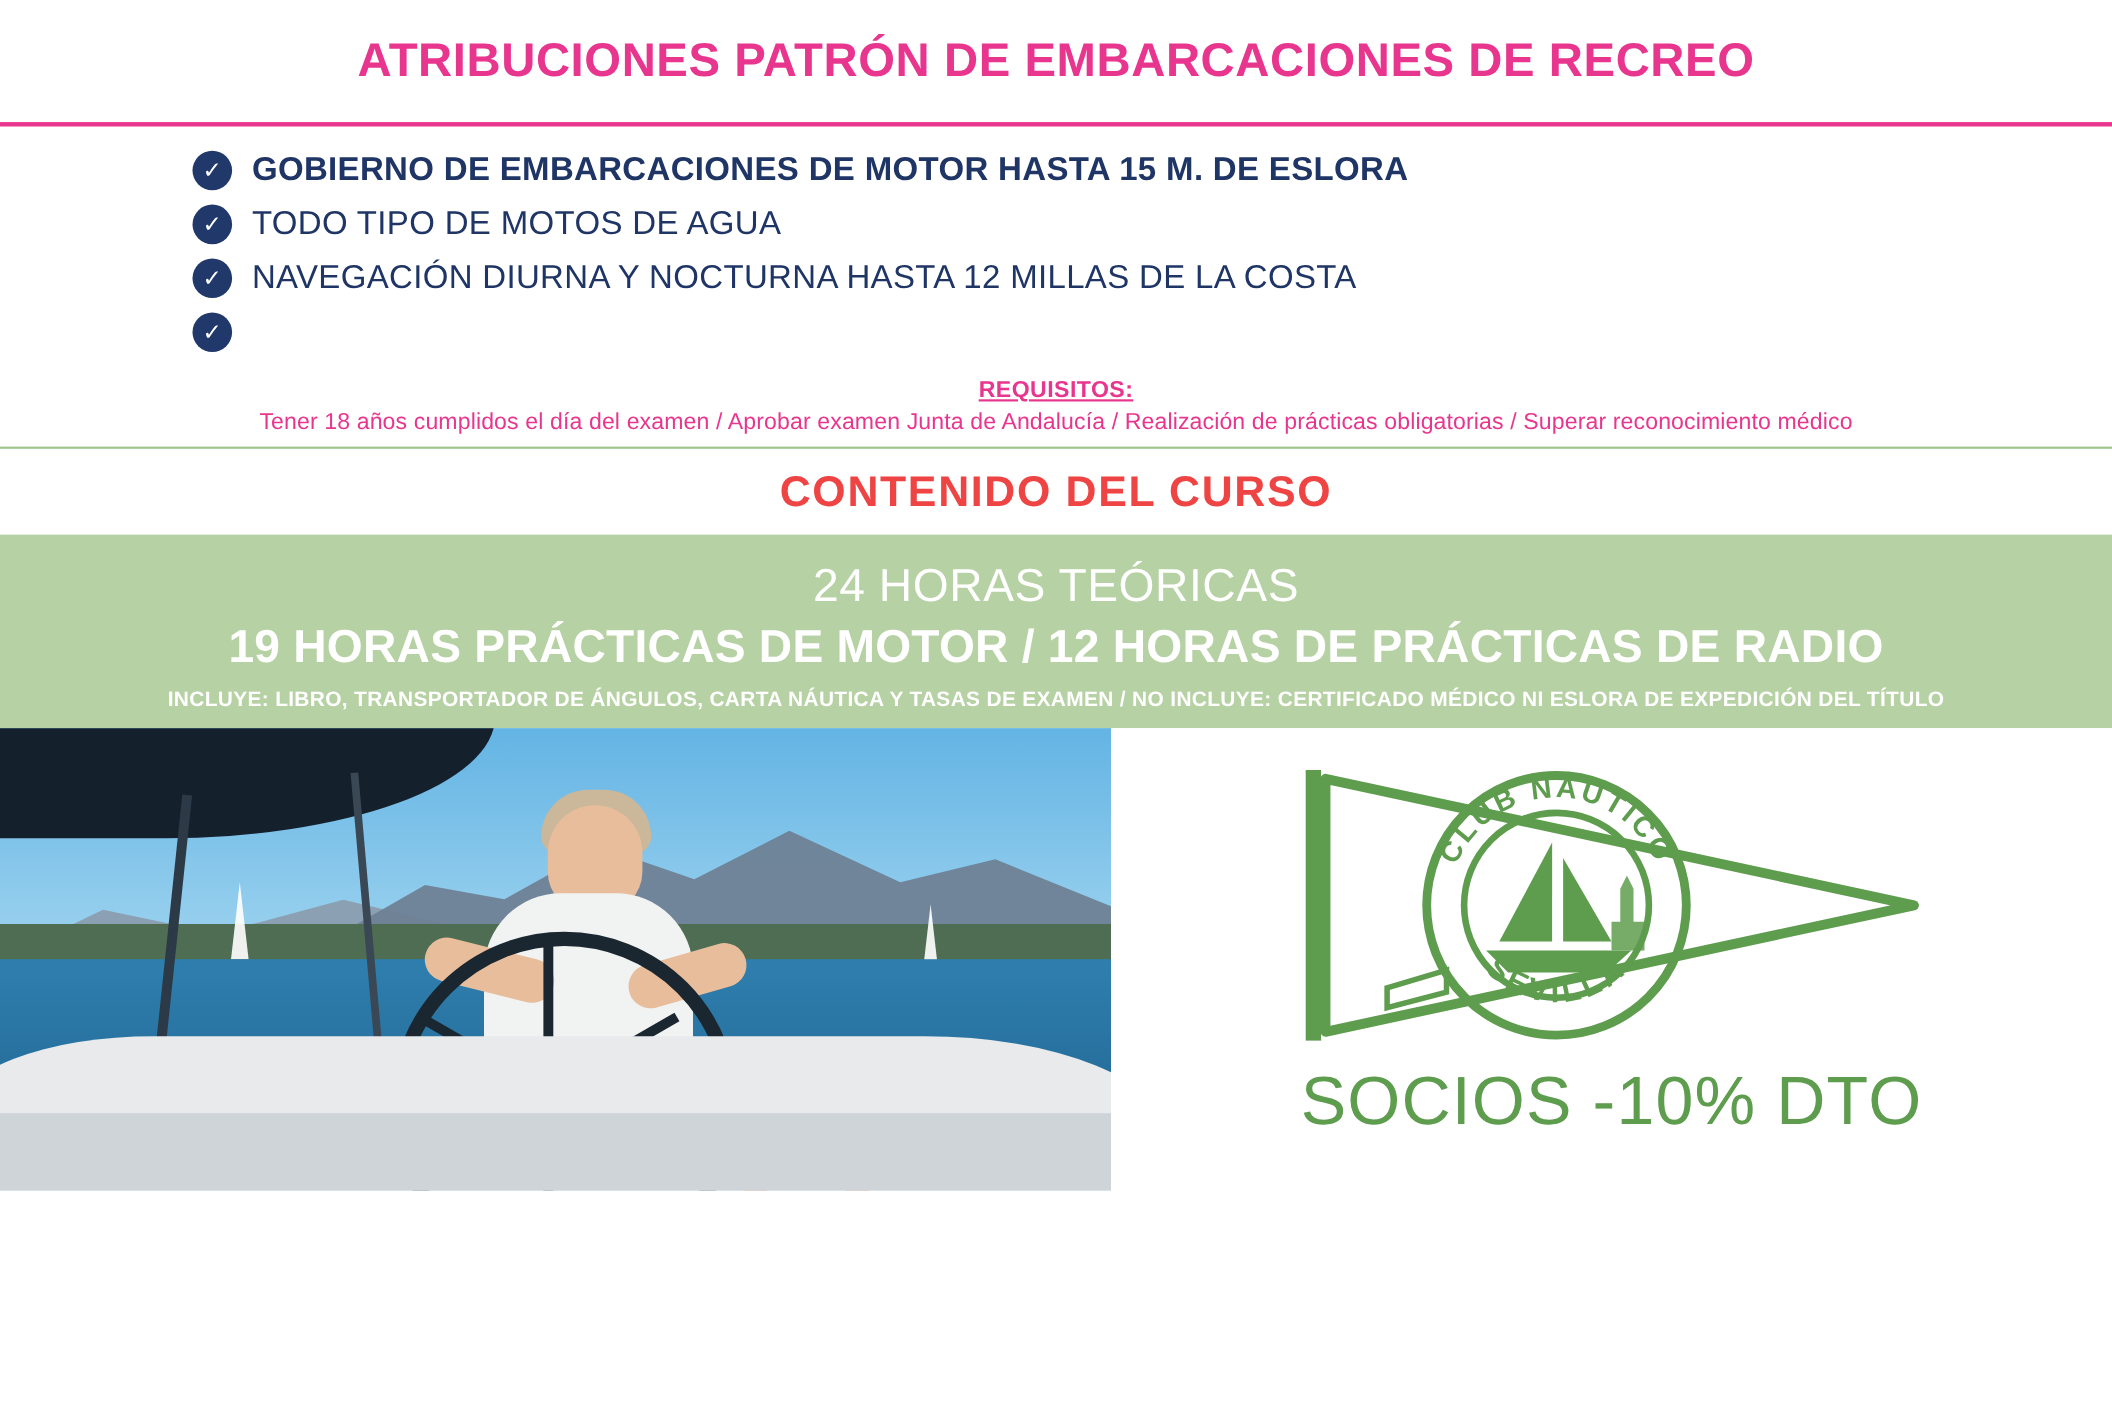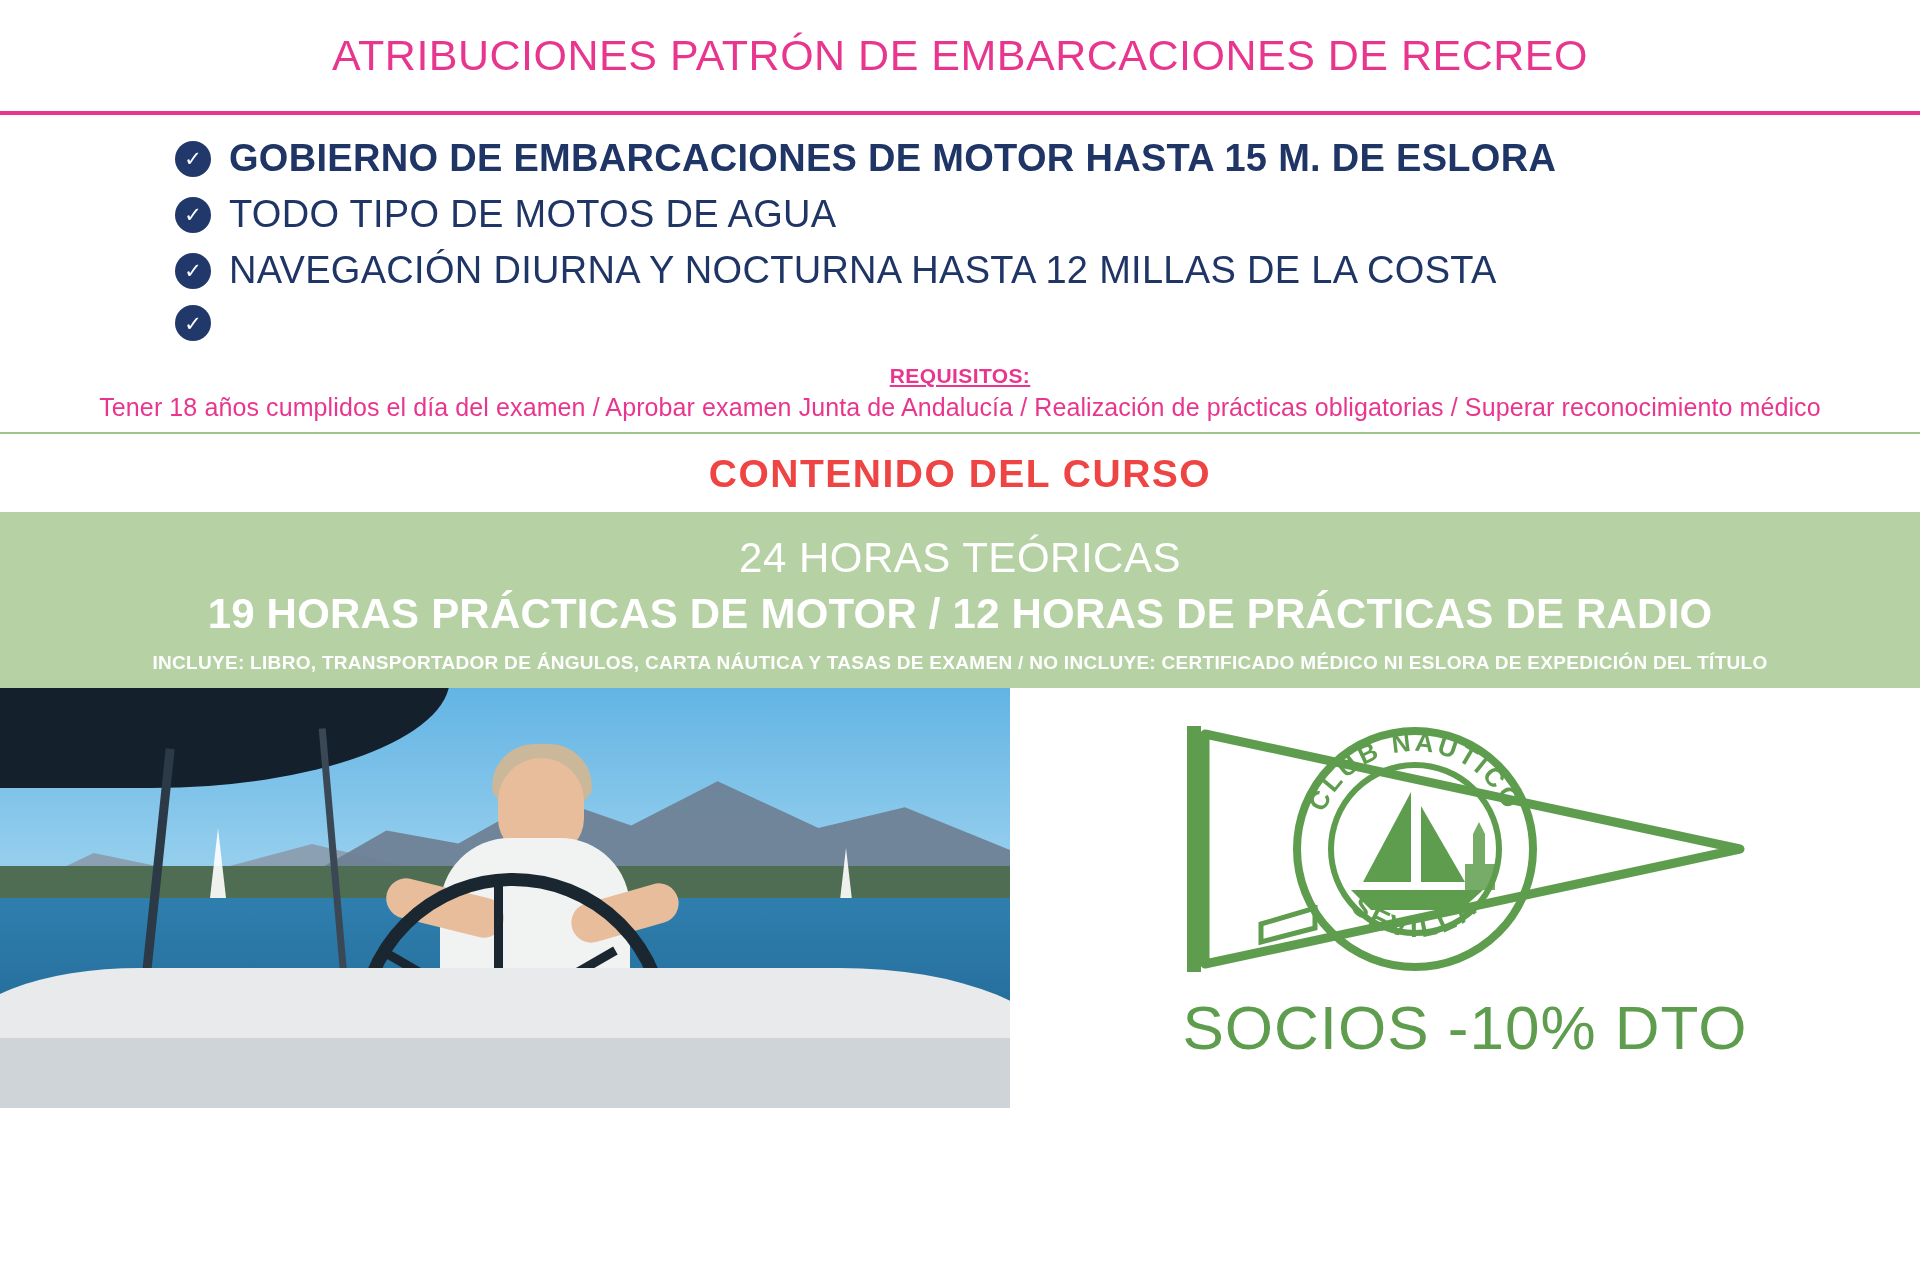--- a/index.html
+++ b/index.html
@@ -25,21 +25,21 @@
     height: 115px;
     display: flex;
     align-items: center;
     justify-content: center;
     border-bottom: 4px solid #e8368f;
     box-sizing: border-box;
   }
   .header-title {
     color: #e8368f;
     font-size: 43px;
-    font-weight: normal;
+    font-weight: bold;
     letter-spacing: 0.5px;
     text-align: center;
     white-space: nowrap;
   }
 
   
   .attrs {
     padding: 22px 0 0 175px;
   }
   .attr-row {
@@ -56,21 +56,21 @@
     flex: 0 0 auto;
     display: flex;
     align-items: center;
     justify-content: center;
     font-size: 21px;
     line-height: 1;
     margin-right: 18px;
   }
   .attr-text {
     color: #1f3566;
-    font-size: 38px;
+    font-size: 30px;
     letter-spacing: 0.3px;
     white-space: nowrap;
   }
   .attr-row.bold .attr-text {
     font-weight: bold;
   }
 
   
   .req-wrap {
     text-align: center;
@@ -81,21 +81,21 @@
   .req-title {
     color: #e8368f;
     font-size: 21px;
     font-weight: bold;
     text-decoration: underline;
     letter-spacing: 0.4px;
     margin-bottom: 5px;
   }
   .req-text {
     color: #e8368f;
-    font-size: 25px;
+    font-size: 21px;
     letter-spacing: 0.1px;
     white-space: nowrap;
   }
 
   
   .course-title {
     text-align: center;
     color: #ef4444;
     font-size: 39px;
     font-weight: bold;

